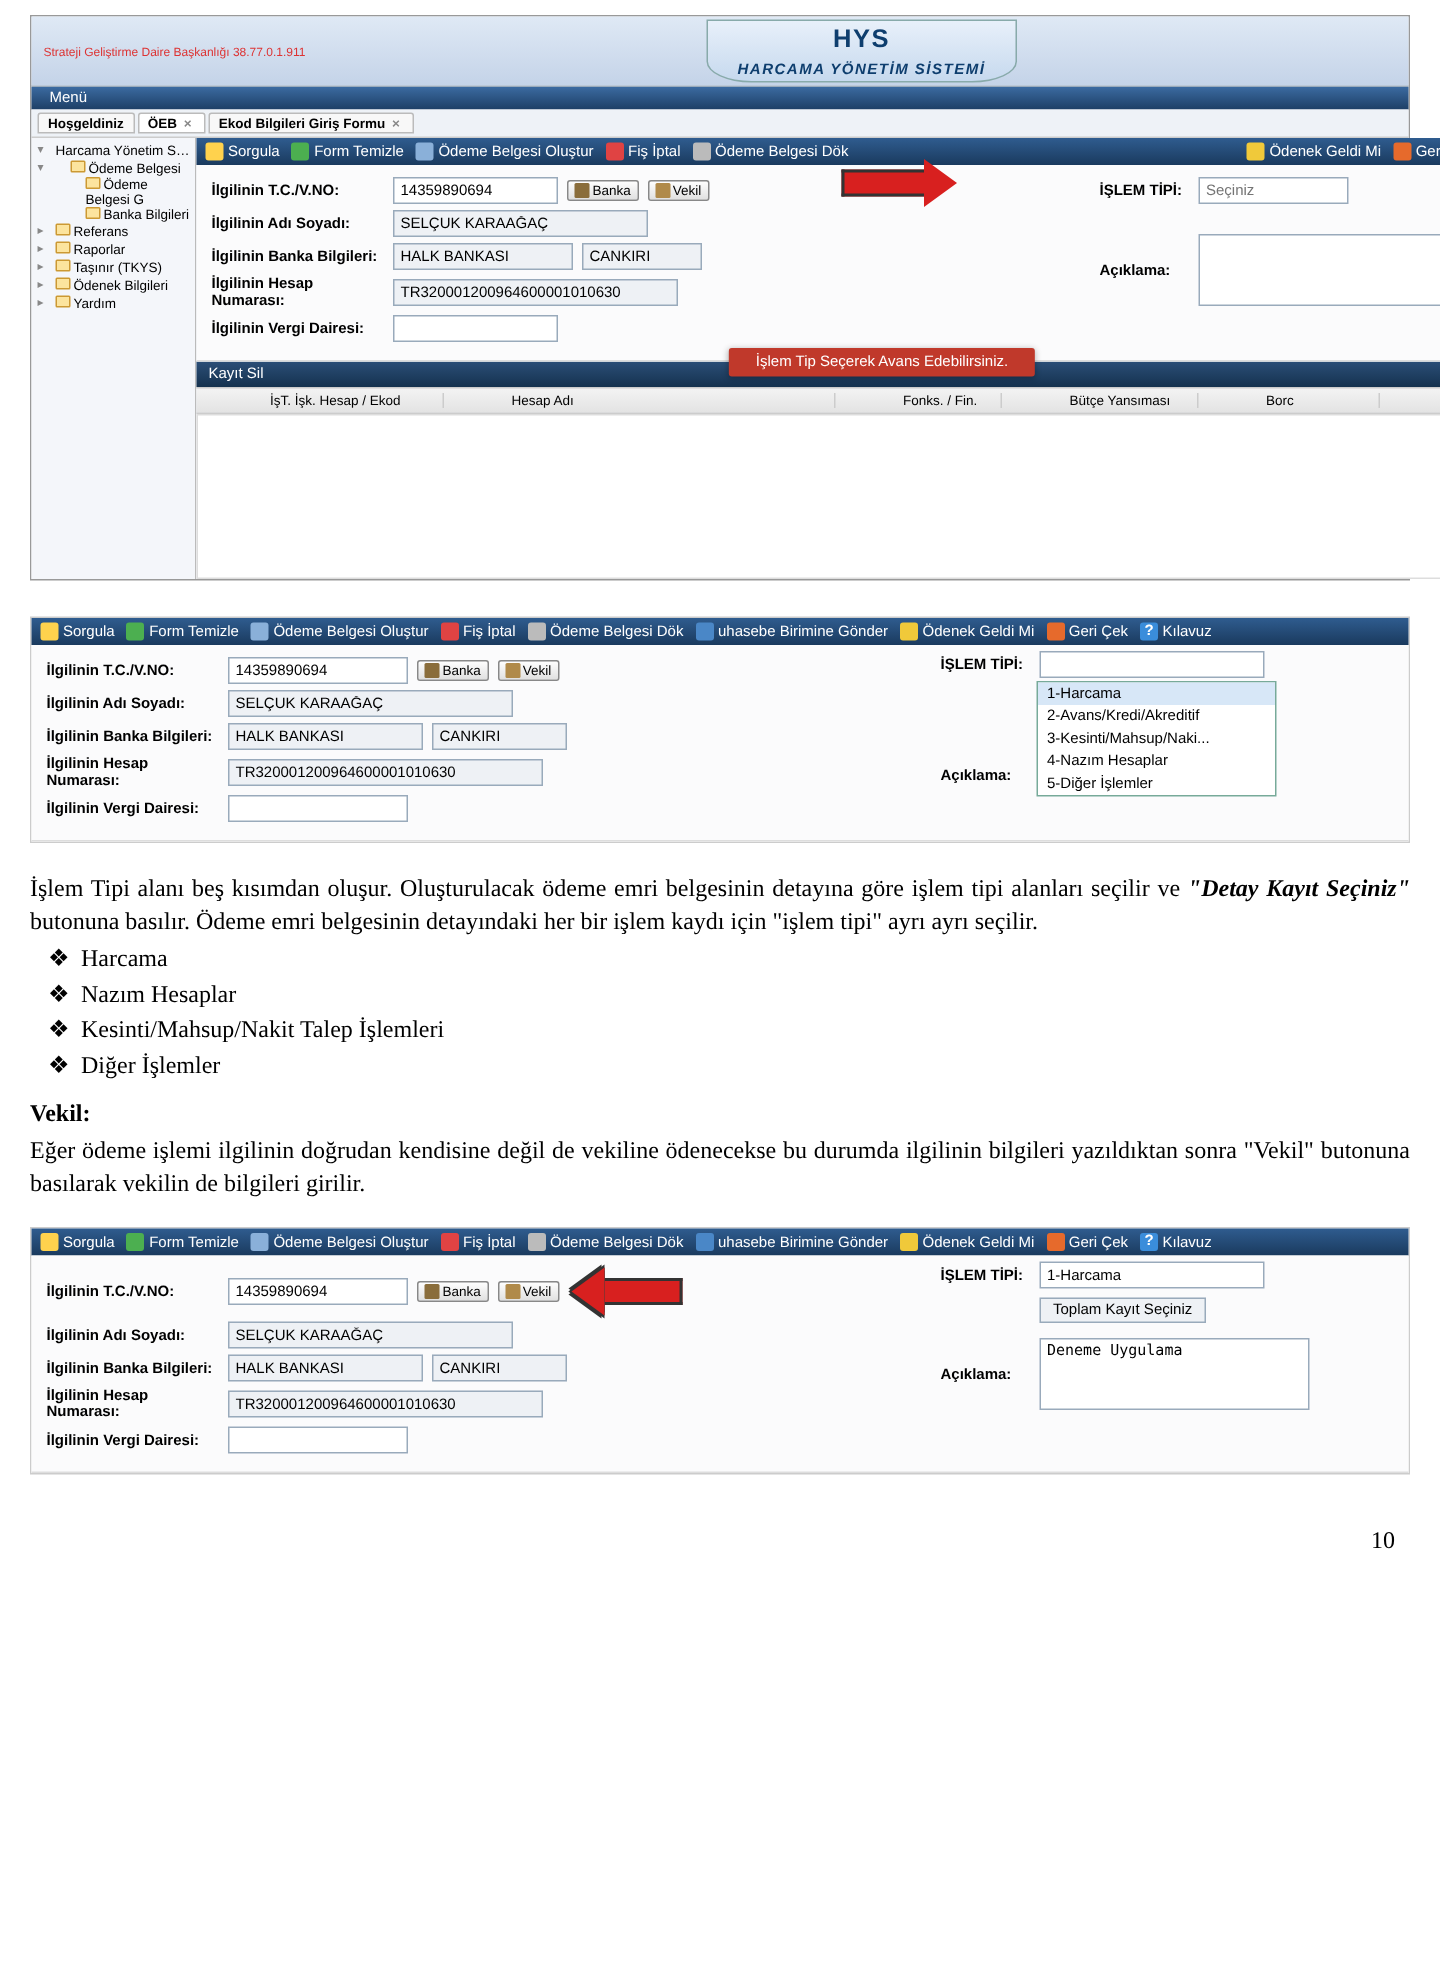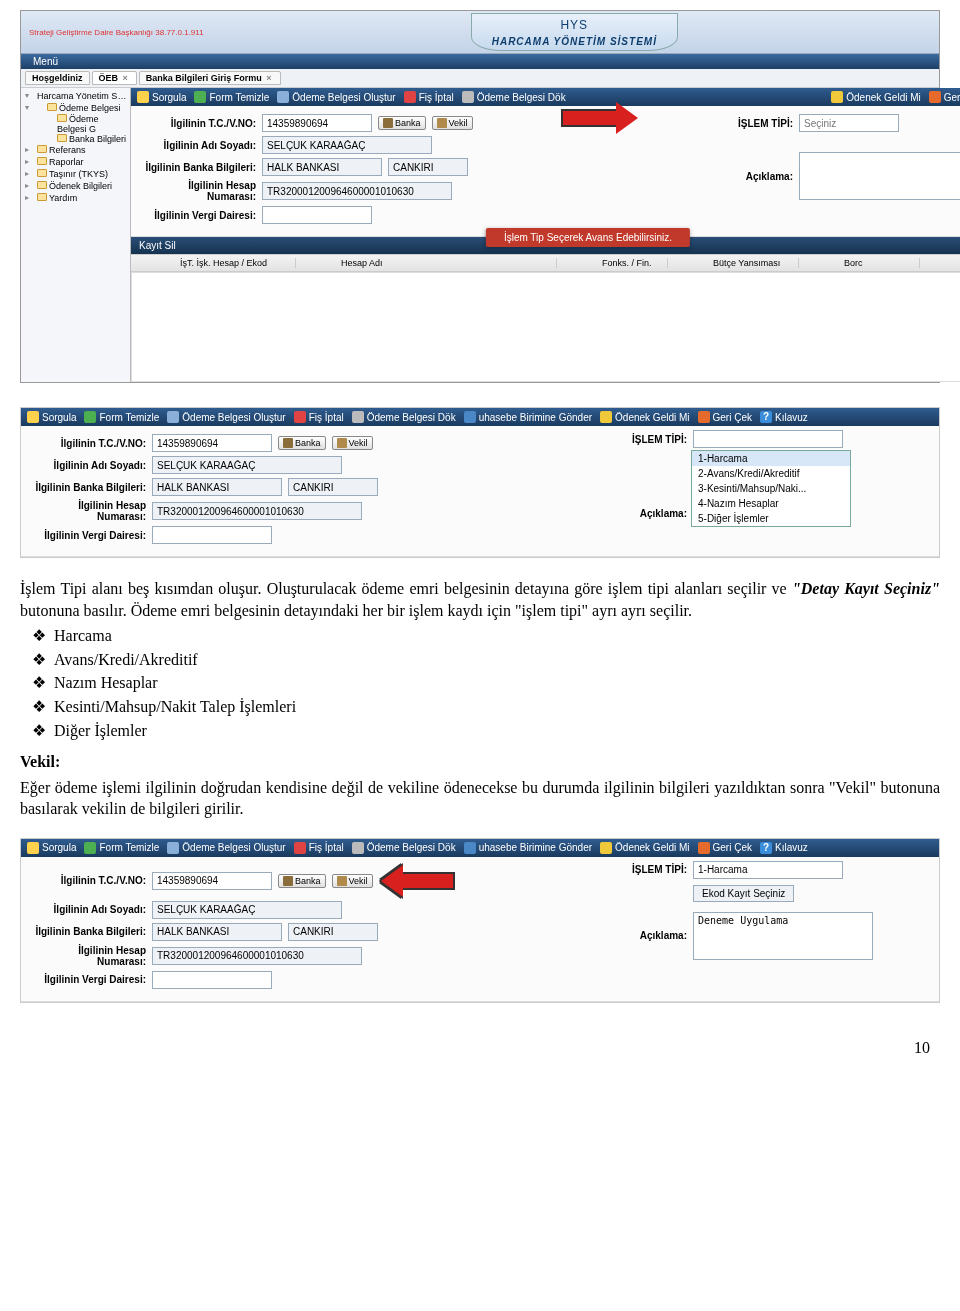--- a/index.html
+++ b/index.html
@@ -28,21 +28,21 @@
   .ic-clear{background:#4caf50;}
   .ic-create{background:#8ab0d9;}
   .ic-cancel{background:#e04343;}
   .ic-print{background:#bbb;}
   .ic-send{background:#4a87c7;}
   .ic-odenek{background:#f0c93a;}
   .ic-back{background:#e66a2c;}
   .ic-help{background:#3a8ddb; color:#fff; font-weight:bold; text-align:center; line-height:12px;}
   .form-area { padding:8px 10px; background:#fbfbfc; border-bottom:1px solid #ddd; font-size:10px;}
   .form-row { display:flex; align-items:center; margin-bottom:4px; gap:6px;}
-  .form-row label { width:115px; font-weight:bold; font-size:10px;text-align:right;}
+  .form-row label { width:115px; font-weight:bold; font-size:10px;}
   .form-row label.rt { width:64px;}
   .txt { border:1px solid #9ab; background:#fff; padding:2px 4px; height:18px; font-size:10px;}
   .txt.ro { background:#eef1f5;}
   .mini-btn { border:1px solid #888; background:linear-gradient(#fefefe,#e0e0e0); padding:1px 4px; border-radius:2px; display:inline-flex; align-items:center; gap:2px; font-size:9px; cursor:pointer;}
   .mini-icon { width:10px; height:10px; background:#777; border-radius:1px;}
   .mini-icon.bank{background:#8a6d3b;}
   .mini-icon.vekil{background:#b08a4a;}
   .right-col { position:absolute; right:12px; top:8px; width:300px; font-size:10px;}
   .right-col .form-row label { width:60px; }
   .dropdown-box { position:relative; }
@@ -70,21 +70,21 @@
   .doc-text .italic { font-style:italic;}
   .bullet-list { margin:4px 0 10px 12px;}
   .bullet-list li { list-style:none; padding-left:22px; position:relative; margin-bottom:2px;}
   .bullet-list li::before { content:"❖"; position:absolute; left:0; color:#000;}
   .vekil-hdr { font-weight:bold; margin:6px 0;}
   .screenshot-panel { border:1px solid #ccc; margin-bottom:20px; position:relative; background:#fff;}
   .screenshot-panel .form-area { min-height:130px; position:relative;}
   .det-btn { background:#eef1f5; border:1px solid #9ab; padding:2px 8px; font-size:10px; cursor:pointer;}
   .big-txt { width:180px; height:48px; resize:none; border:1px solid #9ab; font-size:10px; padding:2px 4px;}
   .page-num { position:absolute; right:30px; bottom:6px; font-family:"Times New Roman",serif; font-size:16px;}
-  .logo-txt { font-size:12px; font-weight:normal; letter-spacing:1px; color:#0e3e6e;}
+  .logo-txt { font-size:17px; font-weight:bold; letter-spacing:1px; color:#0e3e6e;}
   .sublogo { font-size:10px; color:#0e3e6e; letter-spacing:1px; font-style:italic;}
   .close-x { color:#888; font-size:9px; padding:0 2px;}
   .hys-arc { display:inline-block; background:linear-gradient(#e8f0fa,#c6d9ee); border:1px solid #8aa; border-radius:0 0 30px 30px / 0 0 14px 14px; padding:2px 20px;}
 </style>
 </head>
 <body>
 
 <div class="page">
 
   <div class="app-window">
@@ -94,21 +94,21 @@
         <span class="hys-arc">
           <span class="logo-txt">HYS</span><br>
           <span class="sublogo">HARCAMA YÖNETİM SİSTEMİ</span>
         </span>
       </span>
     </div>
     <div class="menu-bar">Menü</div>
     <div class="tab-row">
       <span class="tab">Hoşgeldiniz</span>
       <span class="tab active"><span>ÖEB</span> <span class="close-x">×</span></span>
-      <span class="tab"><span>Banka Bilgileri Giriş Formu</span> <span class="close-x">×</span></span>
+      <span class="tab"><span>Ekod Bilgileri Giriş Formu</span> <span class="close-x">×</span></span>
     </div>
     <div class="main-flex">
       <div class="sidebar">
         <div class="tree-item open">Harcama Yönetim Sistemi</div>
         <div class="tree-item open tree-child"><span class="folder-icon"></span><span>Ödeme Belgesi</span></div>
         <div class="tree-child" style="padding-left:34px;"><span class="folder-icon"></span><span>Ödeme Belgesi G</span></div>
         <div class="tree-child" style="padding-left:34px;"><span class="folder-icon"></span><span>Banka Bilgileri</span></div>
         <div class="tree-item"><span class="folder-icon"></span><span>Referans</span></div>
         <div class="tree-item"><span class="folder-icon"></span><span>Raporlar</span></div>
         <div class="tree-item"><span class="folder-icon"></span><span>Taşınır (TKYS)</span></div>
@@ -303,21 +303,20 @@
       </div>
     </div>
   </div>
 
   <div class="doc-text">
     <p style="text-align:justify;">
       <span>İşlem Tipi alanı beş kısımdan oluşur. Oluşturulacak ödeme emri belgesinin detayına göre işlem tipi alanları seçilir ve </span><span class="bold italic">"Detay Kayıt Seçiniz"</span><span> butonuna basılır. Ödeme emri belgesinin detayındaki her bir işlem kaydı için "işlem tipi" ayrı ayrı seçilir.</span>
     </p>
     <ul class="bullet-list">
       <li>Harcama</li>
-      <li>Avans/Kredi/Akreditif</li>
       <li>Nazım Hesaplar</li>
       <li>Kesinti/Mahsup/Nakit Talep İşlemleri</li>
       <li>Diğer İşlemler</li>
     </ul>
     <p class="vekil-hdr">Vekil:</p>
     <p style="text-align:justify;">Eğer ödeme işlemi ilgilinin doğrudan kendisine değil de vekiline ödenecekse bu durumda ilgilinin bilgileri yazıldıktan sonra "Vekil" butonuna basılarak vekilin de bilgileri girilir.</p>
   </div>
 
   <div class="screenshot-panel">
     <div class="toolbar">
@@ -393,21 +392,21 @@
         <label>İlgilinin Vergi Dairesi:</label>
         <input class="txt" style="width: 120px;" value="">
       </div>
       <div class="right-col" style="top:4px;">
         <div class="form-row">
           <label class="rt">İŞLEM TİPİ:</label>
           <input class="txt" style="width: 150px;" value="1-Harcama">
         </div>
         <div class="form-row" style="margin-top:6px;">
           <label class="rt"></label>
-          <span class="det-btn">Ekod Kayıt Seçiniz</span>
+          <span class="det-btn">Toplam Kayıt Seçiniz</span>
         </div>
         <div class="form-row" style="margin-top:10px;">
           <label class="rt">Açıklama:</label>
           <textarea class="big-txt" style="">Deneme Uygulama</textarea>
         </div>
       </div>
     </div>
   </div>
 
   <div class="page-num">10</div>

